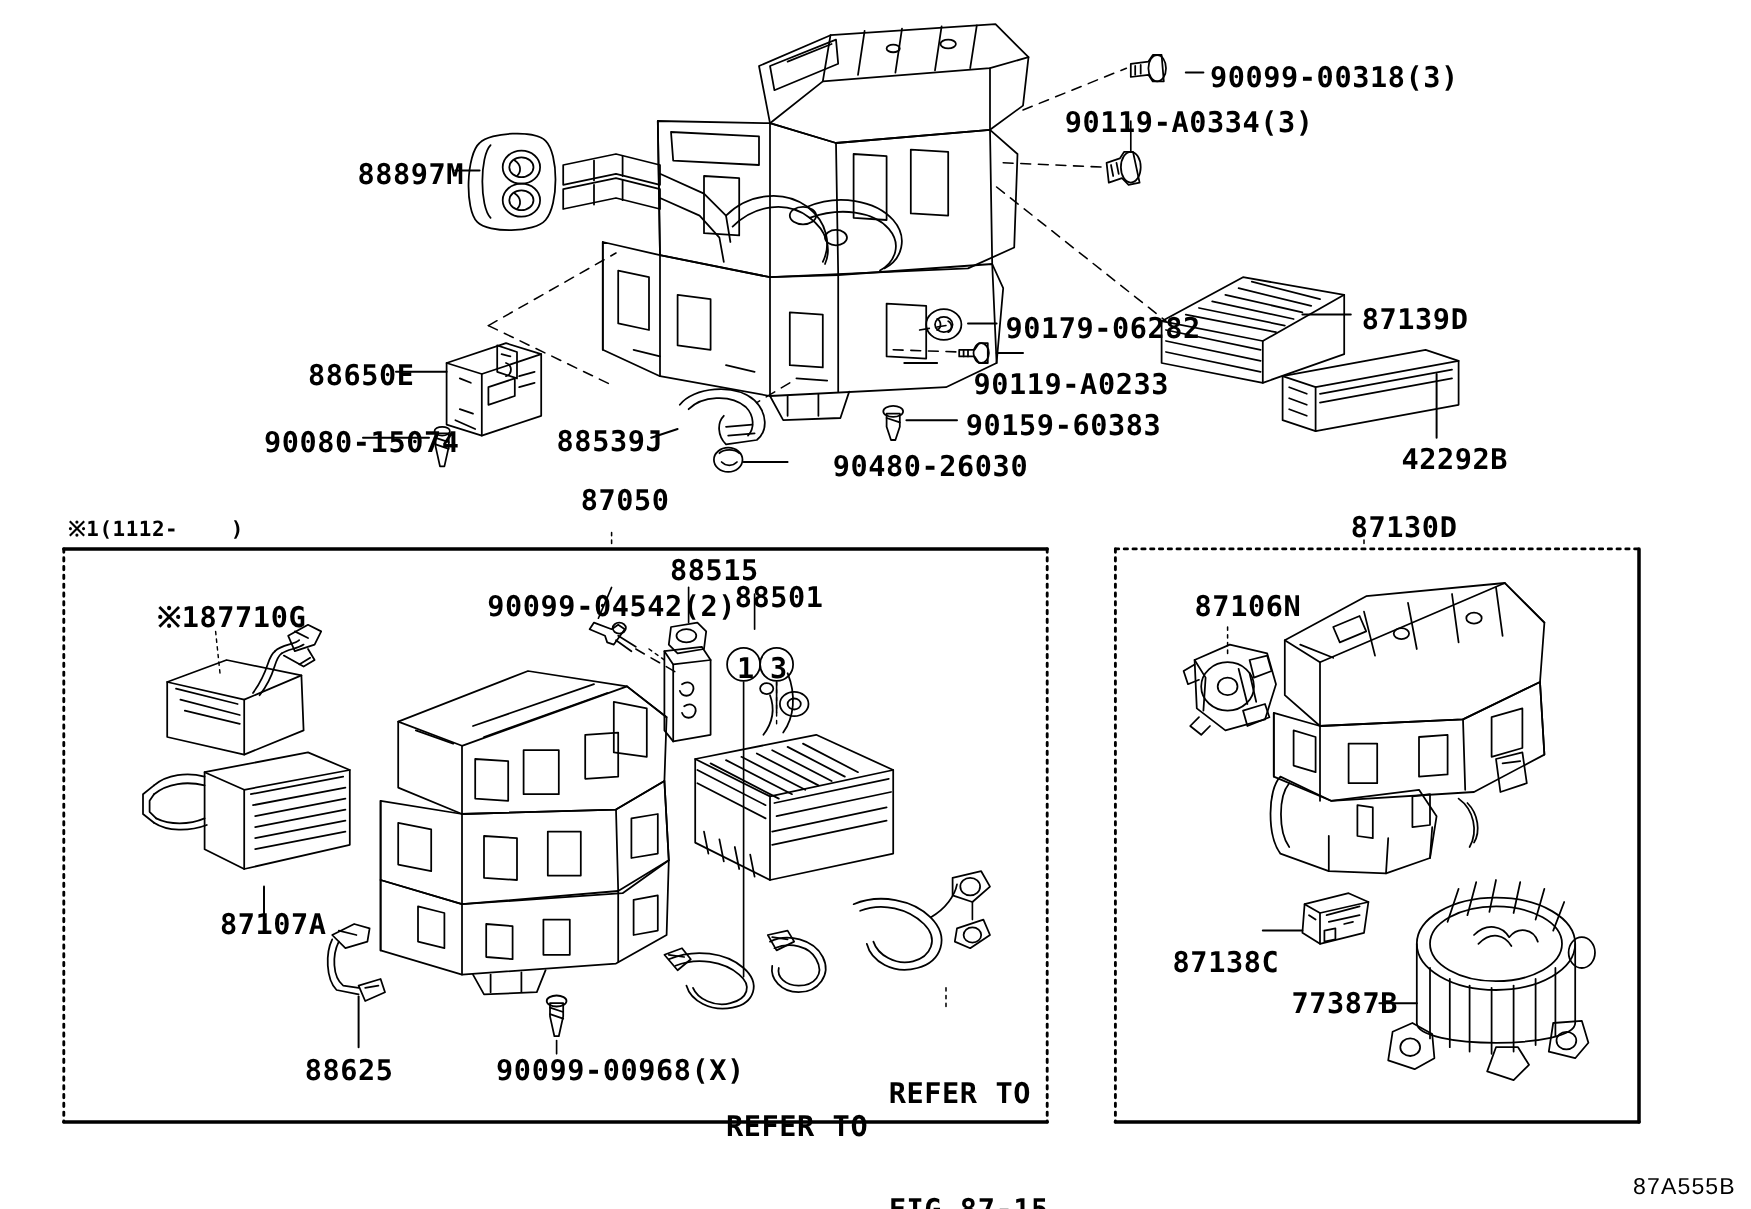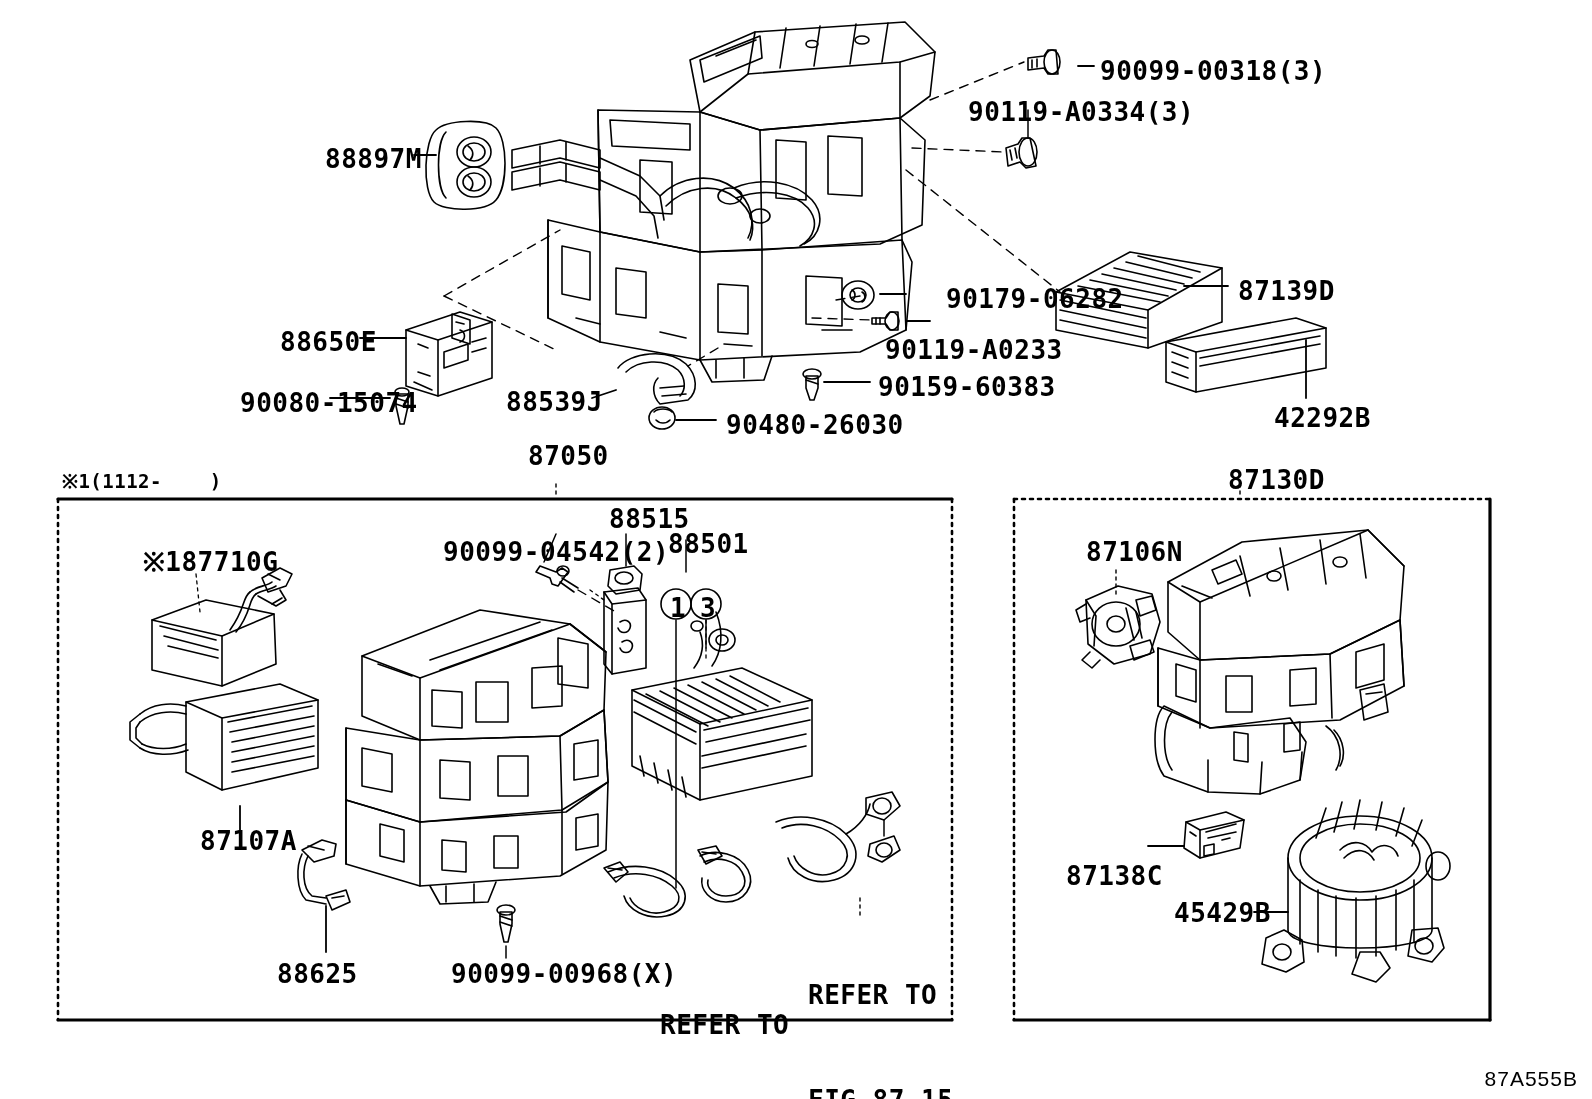--- a/index.html
+++ b/index.html
@@ -442,29 +442,29 @@
       <path d="M1014 499 L1490 499" stroke-width="2.6" stroke-dasharray="3 5"></path>
       <path d="M1014 499 L1014 1020" stroke-width="2.6" stroke-dasharray="3 5"></path>
       <path d="M1490 499 L1490 1020" stroke-width="3.2"></path>
       <path d="M1014 1020 L1490 1020" stroke-width="3.2"></path>
     </g>
   </svg>
 
   <div class="lbl" style="left:325px;top:143px;">88897M</div>
   <div class="lbl" style="left:1100px;top:55px;">90099-00318(3)</div>
   <div class="lbl" style="left:968px;top:96px;">90119-A0334(3)</div>
-  <div class="lbl" style="left:914px;top:283px;margin-left:32px;">90179-06282</div>
+  <div class="lbl" style="left:914px;top:283px;">90179-06282</div>
   <div class="lbl" style="left:1238px;top:275px;">87139D</div>
   <div class="lbl" style="left:885px;top:310px;margin-top:24px;">90119-A0233</div>
   <div class="lbl" style="left:280px;top:326px;">88650E</div>
   <div class="lbl" style="left:878px;top:371px;">90159-60383</div>
   <div class="lbl" style="left:1274px;top:402px;">42292B</div>
   <div class="lbl" style="left:240px;top:387px;">90080-15074</div>
   <div class="lbl" style="left:506px;top:386px;">88539J</div>
-  <div class="lbl" style="left:726px;top:409px;text-align:center;">90480-26030</div>
+  <div class="lbl" style="left:757px;top:409px;text-align:center;">90480-26030</div>
 
   <div class="lbl note" style="left:62px;top:470px;">※1(1112-    )</div>
   <div class="lbl" style="left:528px;top:440px;">87050</div>
   <div class="lbl" style="left:1228px;top:464px;">87130D</div>
 
   <div class="lbl" style="left:143px;top:546px;">※187710G</div>
   <div class="lbl" style="left:443px;top:512px;margin-top:24px;">90099-04542(2)</div>
   <div class="lbl" style="left:609px;top:503px;">88515</div>
   <div class="lbl" style="left:668px;top:528px;">88501</div>
   <div class="lbl" style="left:156px;top:825px;margin-left:44px;">87107A</div>
@@ -480,16 +480,16 @@
     
   </div>
   <div class="lbl multi" style="left:808px;top:908px;">
     <div>REFER TO</div>
     <div>FIG 87-15</div>
     
   </div>
 
   <div class="lbl" style="left:1086px;top:536px;">87106N</div>
   <div class="lbl" style="left:1066px;top:860px;">87138C</div>
-  <div class="lbl" style="left:1174px;top:897px;">45429B</div>
+  <div class="lbl" style="left:1174px;top:897px;">77387B</div>
 
   <div class="corner">87A555B</div>
 </div>
 
 </body></html>

